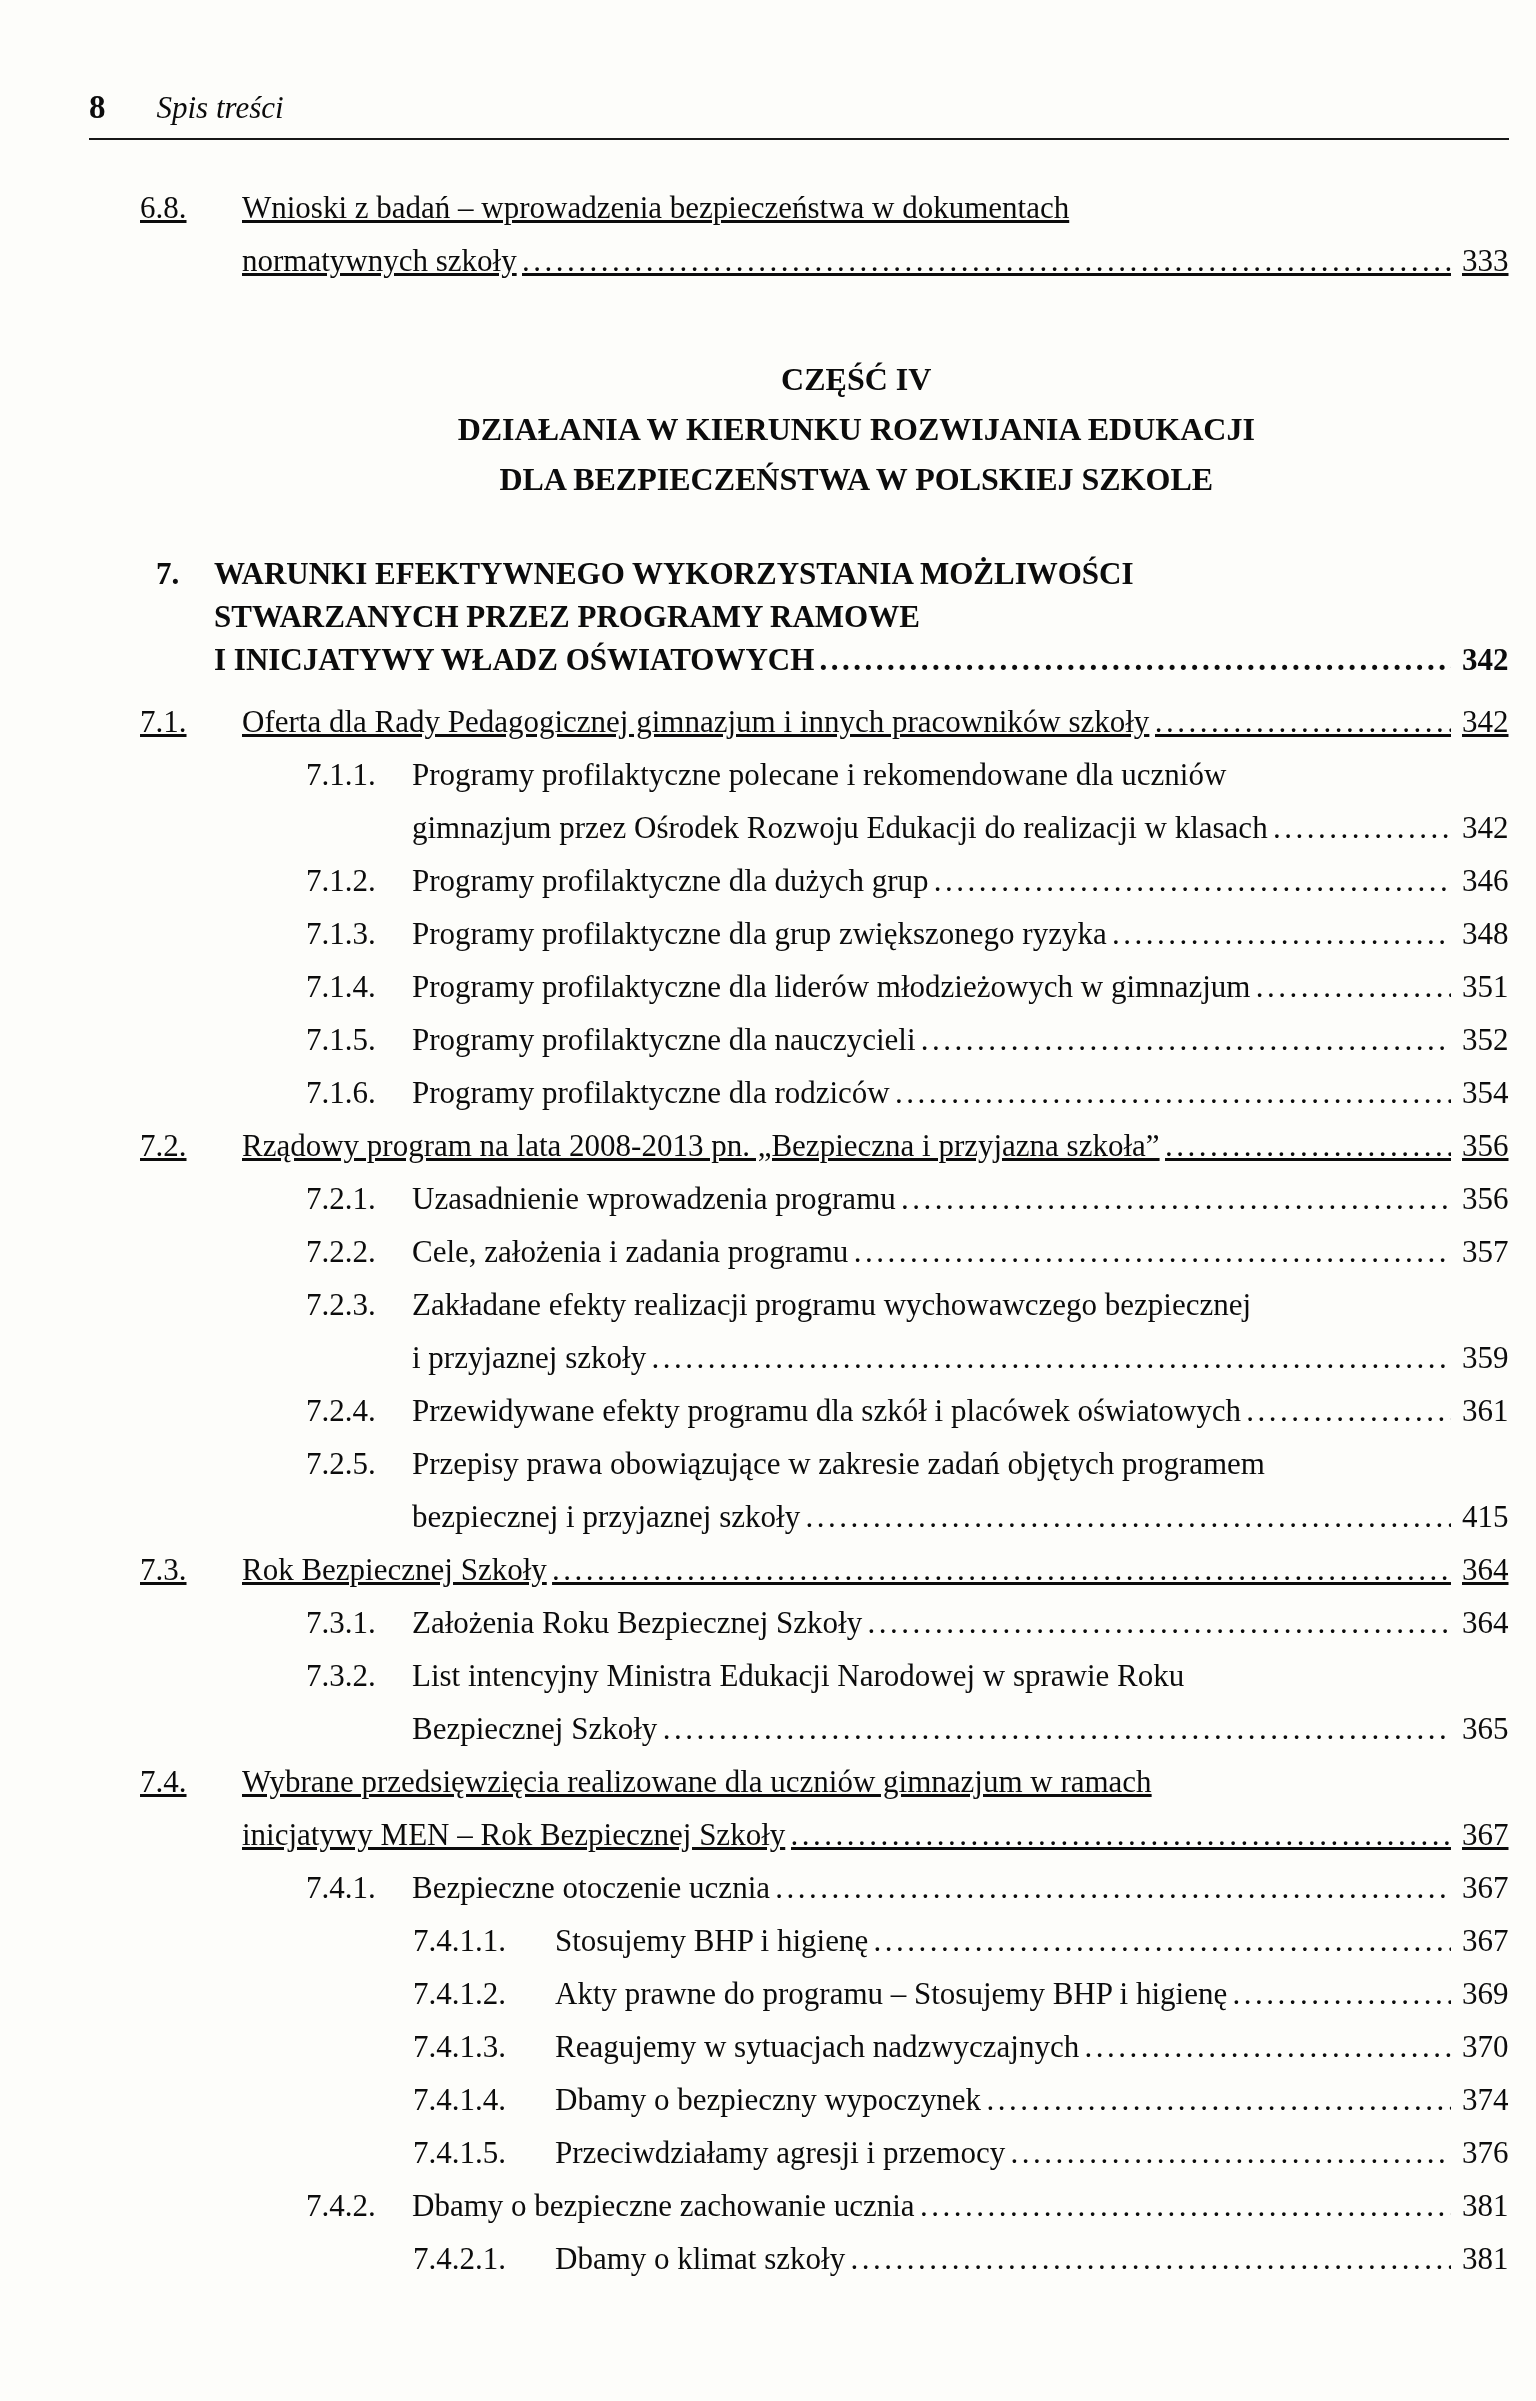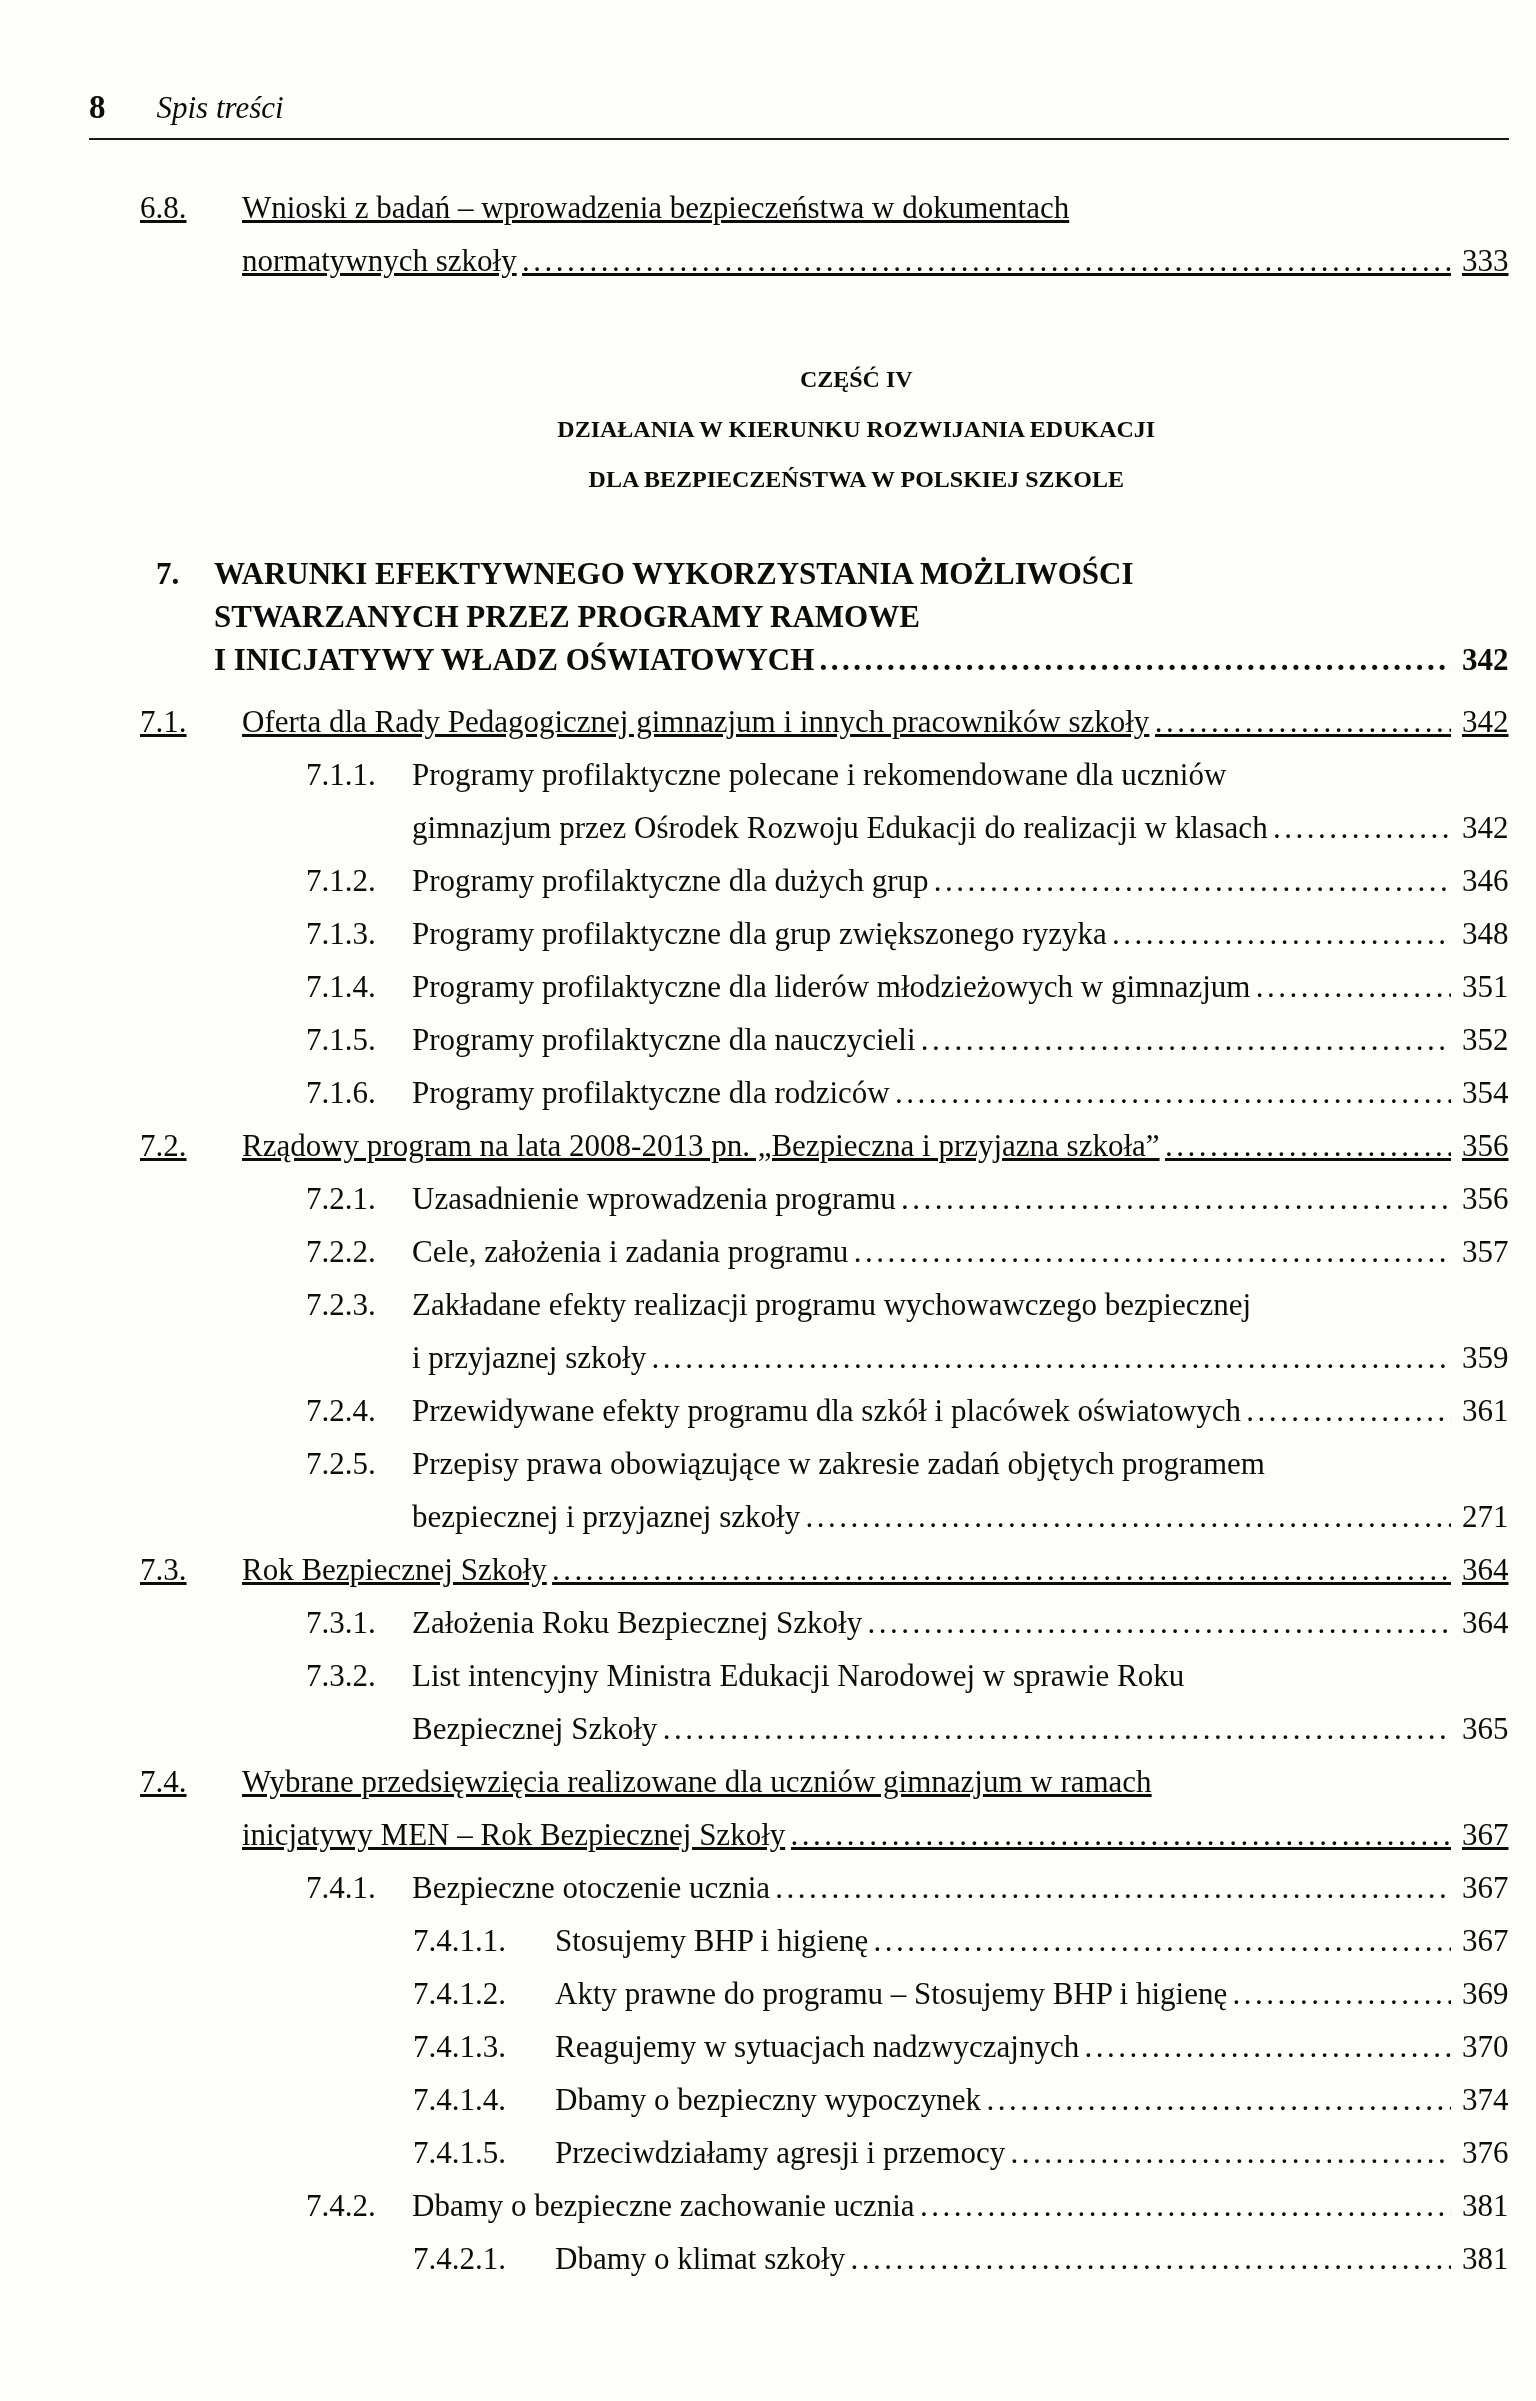--- a/index.html
+++ b/index.html
@@ -82,21 +82,21 @@
   .entry.level-2  { margin-left: 217px; }
   .entry.level-2 .num { width: 106px; }
   .entry.level-3  { margin-left: 324px; align-items: flex-end; }
   .entry.level-3 .num { width: 142px; }
 
   
   .part-heading {
     margin: 67px 0 48px 115px;
     text-align: center;
     font-weight: bold;
-    font-size: 24px;
+    font-size: 32px;
     line-height: 50px;
   }
 </style>
 </head>
 <body>
 
 <div class="page">
 
   <div class="header-row">
     <span class="folio">8</span>
@@ -267,21 +267,21 @@
       </div>
       <div class="entry level-2">
         <span class="num">7.2.5.</span>
         <div class="entry-body">
           <div class="line">
             <span class="text">Przepisy prawa obowiązujące w zakresie zadań objętych programem</span>
           </div>
           <div class="line">
             <span class="text">bezpiecznej i przyjaznej szkoły</span>
             <span class="leader"></span>
-            <span class="pagenum">271</span>
+            <span class="pagenum">415</span>
           </div>
         </div>
       </div>
       <div class="entry level-1">
         <span class="num">7.3.</span>
         <div class="entry-body">
           <div class="line">
             <span class="text">Rok Bezpiecznej Szkoły</span>
             <span class="leader"></span>
             <span class="pagenum">364</span>

